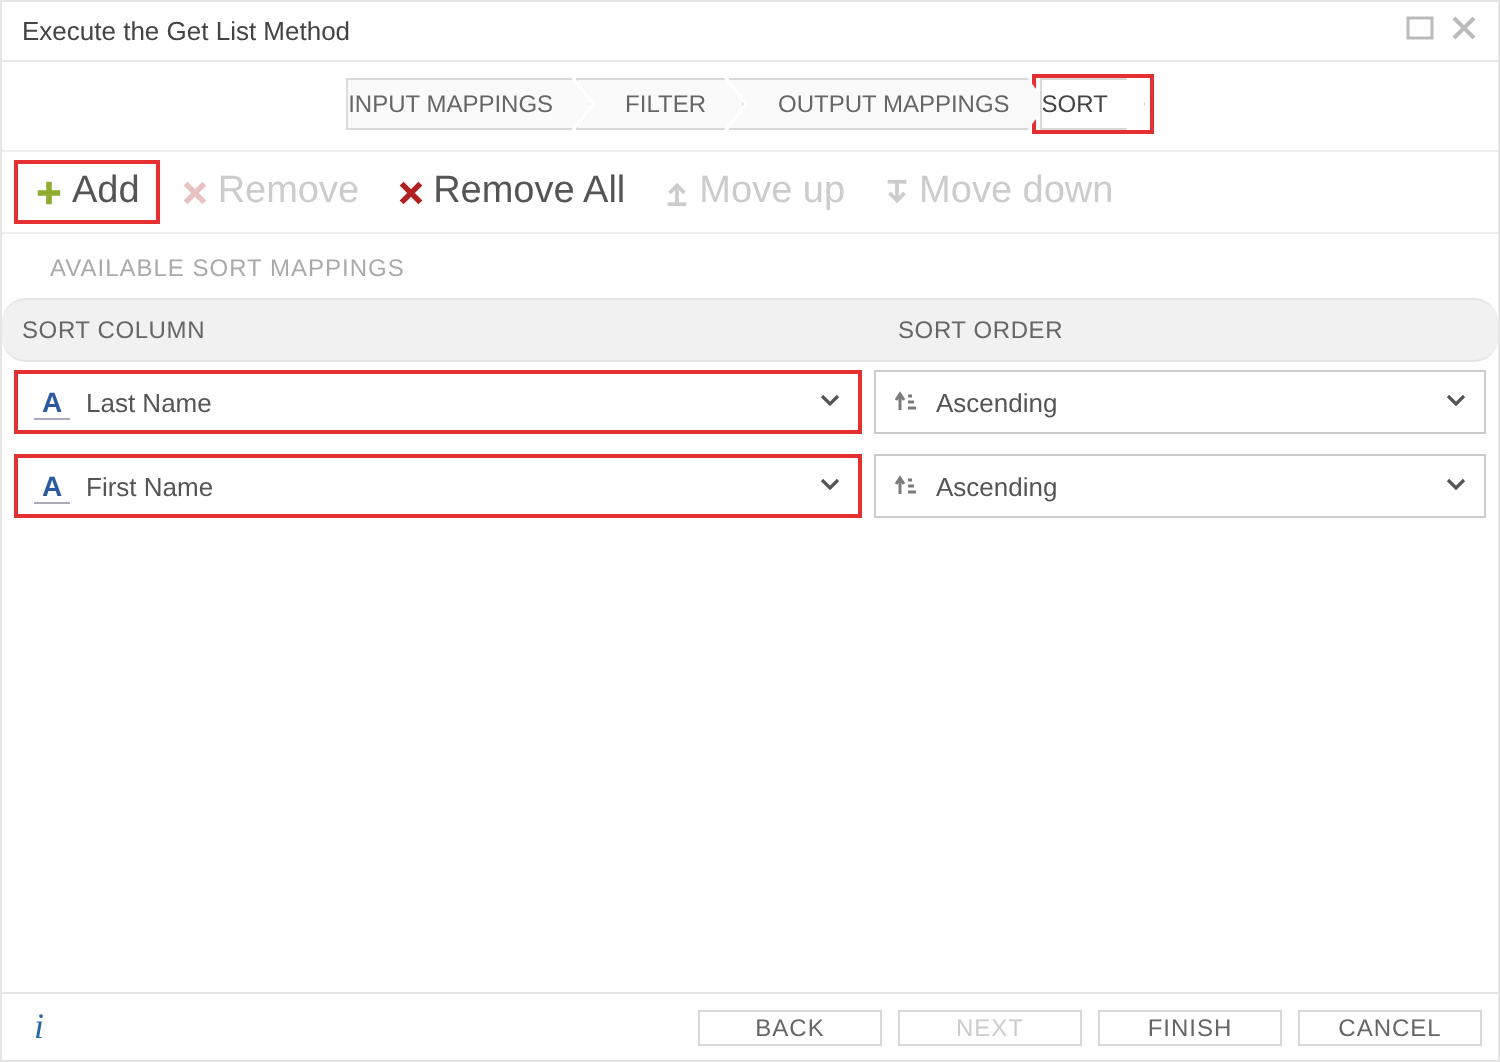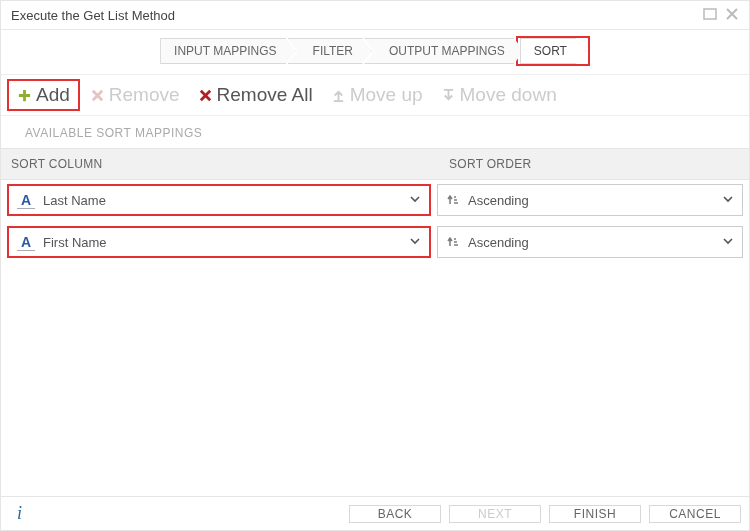--- a/index.html
+++ b/index.html
@@ -41,21 +41,21 @@
     padding: 0 18px 0 24px;
     border: 1px solid #d9d9d9;
     background: #fafafa;
     color: #666;
     font-size: 12px;
     display: flex;
     align-items: center;
     margin-left: -8px;
     clip-path: polygon(0 0, calc(100% - 10px) 0, 100% 50%, calc(100% - 10px) 100%, 0 100%, 10px 50%);
   }
-  .step-btn:first-child { clip-path: polygon(0 0, calc(100% - 10px) 0, 100% 50%, calc(100% - 10px) 100%, 0 100%); margin-left: 0; padding-left: 13px; }
+  .step-btn:first-child { clip-path: polygon(0 0, calc(100% - 10px) 0, 100% 50%, calc(100% - 10px) 100%, 0 100%); margin-left: 0; padding-left: 0; }
   .step-btn.active {
     background: #fff;
     color: #444;
     font-weight: 500;
   }
   .step-highlight {
     border: 2px solid #e43030;
     padding: 0 2px;
     height: 30px;
     display: flex;
@@ -88,20 +88,21 @@
     color: #aaa;
     font-size: 12px;
     letter-spacing: 0.5px;
   }
   
   .headers {
     display: flex;
     background: #f1f1f1;
     border-top: 1px solid #e5e5e5;
     border-bottom: 1px solid #e5e5e5;
+    border-radius: 12px;
   }
   .header-cell {
     padding: 8px 10px;
     font-size: 12px;
     color: #666;
     letter-spacing: 0.3px;
   }
   .col-sort { flex: 0 0 438px; }
   .col-order { flex: 1; }
   

